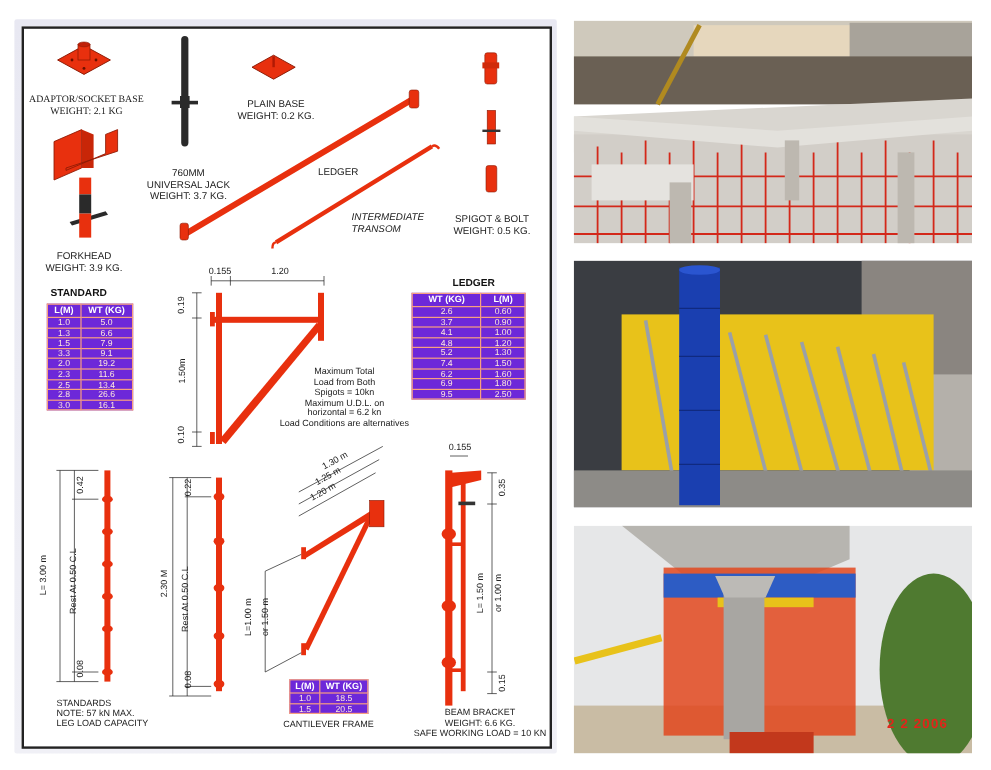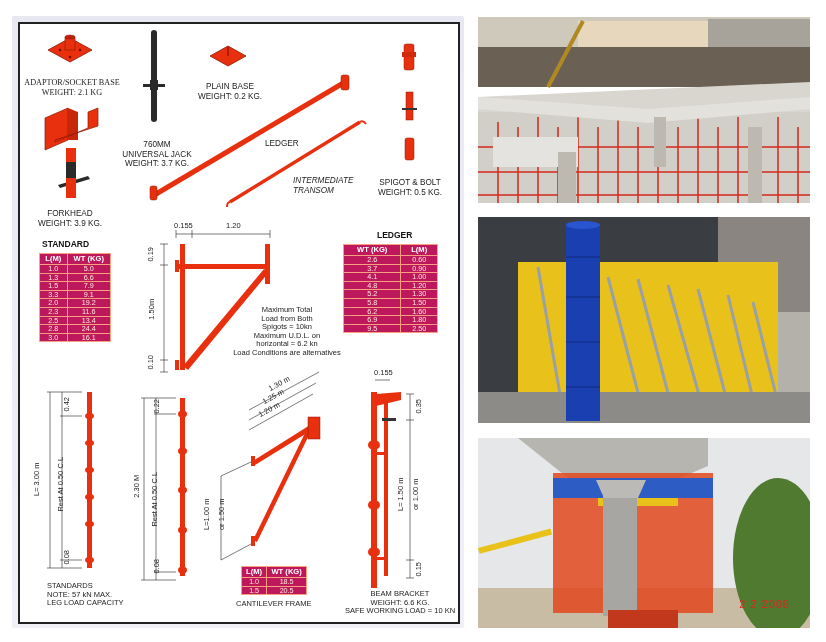--- a/index.html
+++ b/index.html
@@ -3,21 +3,21 @@
 <meta charset="utf-8">
 <style>
   html,body{margin:0;padding:0;background:#fff;}
   body{width:826px;height:642px;position:relative;overflow:hidden;font-family:"Liberation Sans",sans-serif;}
   .sheet{position:absolute;left:12px;top:16px;width:452px;height:612px;background:linear-gradient(180deg,#e8e8f2 0%,#f0f0f6 100%);border-radius:2px;}
   .sheet-inner{position:absolute;left:6px;top:6px;width:438px;height:598px;background:#fff;border:2px solid #222;}
   .lbl{position:absolute;font-size:8.2px;line-height:9.5px;color:#222;text-align:center;white-space:nowrap;}
   .lbl.left{text-align:left;}
   .small{font-size:7.5px;line-height:8.5px;}
   .ttl{position:absolute;font-size:8.5px;font-weight:bold;color:#111;}
-  table.spec{position:absolute;border-collapse:collapse;background:#be185d;color:#fff;font-size:7.2px;}
+  table.spec{position:absolute;border-collapse:collapse;background:#6d28d9;color:#fff;font-size:7.2px;}
   table.spec td,table.spec th{border:0.5px solid #f8a080;padding:0 4px;height:7.6px;line-height:7.6px;text-align:center;font-weight:normal;color:#ffe8dc;}
   table.spec th{color:#fff;font-weight:bold;font-size:7.6px;height:10px;line-height:10px;}
   .photo{position:absolute;overflow:hidden;}
   svg{position:absolute;left:0;top:0;}
 </style>
 </head>
 <body>
 
 <div class="sheet">
   <div class="sheet-inner"></div>
@@ -224,21 +224,21 @@
   <tr>
         <td>2.3</td>
         <td>11.6</td>
       </tr>
   <tr>
         <td>2.5</td>
         <td>13.4</td>
       </tr>
   <tr>
         <td>2.8</td>
-        <td>24.4</td>
+        <td>26.6</td>
       </tr>
   <tr>
         <td>3.0</td>
         <td>16.1</td>
       </tr>
 </tbody>
   </table>
 
 <div class="ttl" style="left:377px;top:230px;">LEDGER</div>
 <table class="spec" style="left:343px;top:244px;width:95px;">
@@ -261,21 +261,21 @@
       </tr>
   <tr>
         <td>4.8</td>
         <td>1.20</td>
       </tr>
   <tr>
         <td>5.2</td>
         <td>1.30</td>
       </tr>
   <tr>
-        <td>5.8</td>
+        <td>7.4</td>
         <td>1.50</td>
       </tr>
   <tr>
         <td>6.2</td>
         <td>1.60</td>
       </tr>
   <tr>
         <td>6.9</td>
         <td>1.80</td>
       </tr>
@@ -420,14 +420,14 @@
     <polygon points="40,0 230,0 230,28 190,45 140,45 90,40" fill="#b7b5b0"></polygon>
     <rect x="75" y="35" width="160" height="140" fill="#e2481e" opacity="0.85"></rect>
     <rect x="75" y="40" width="160" height="20" fill="#2d5cc4"></rect>
     <rect x="120" y="60" width="80" height="8" fill="#e8c21a"></rect>
     <rect x="125" y="48" width="34" height="130" fill="#a8a6a2"></rect>
     <polygon points="118,42 168,42 160,60 126,60" fill="#bcbab6"></polygon>
     <ellipse cx="300" cy="120" rx="45" ry="80" fill="#4f7a30"></ellipse>
     <rect x="0" y="110" width="75" height="6" fill="#e8c21a" transform="rotate(-15 0 110)"></rect>
     <rect x="130" y="172" width="70" height="18" fill="#c2381c"></rect>
   </svg>
-  <div style="position:absolute;right:20px;top:160px;color:#e3241a;font-size:11px;font-weight:normal;letter-spacing:1px;">2  2  2006</div>
+  <div style="position:absolute;right:20px;top:160px;color:#e3241a;font-size:11px;font-weight:bold;letter-spacing:1px;">2  2  2006</div>
 </div>
 
 </body></html>

